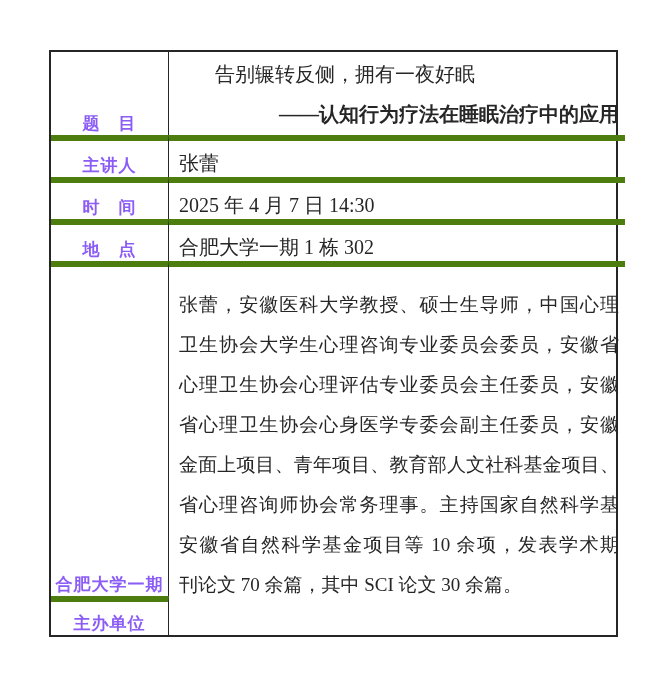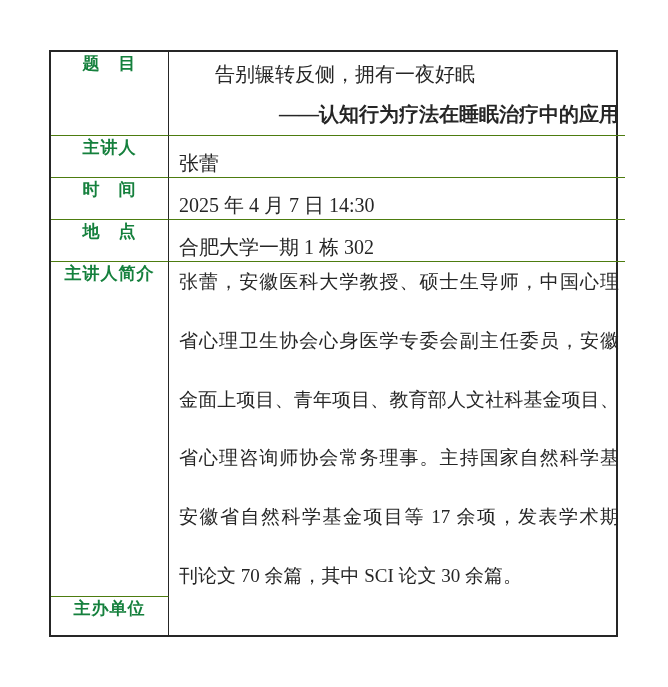--- a/index.html
+++ b/index.html
@@ -21,45 +21,45 @@
     display: grid;
     grid-template-columns: 118px 1fr;
     grid-template-rows: 83px 42px 42px 42px 335px 39px;
     border: 2px solid #262626;
     background: #ffffff;
     color: #262626;
   }
   .label-cell {
     border-right: 1px solid #262626;
     display: flex;
-    align-items: flex-start;
+    align-items: flex-end;
     justify-content: center;
     font-family: "Liberation Sans", "DejaVu Sans", sans-serif;
     font-weight: 700;
     font-size: 17px;
-    color: #15803d;
+    color: #8b5cf6;
     letter-spacing: 1px;
     text-align: center;
   }
   .content-cell {
     display: flex;
     flex-direction: column;
     justify-content: flex-end;
     font-size: 20px;
     padding-left: 10px;
     padding-right: 6px;
     color: #262626;
   }
-  .row2 { border-top: 1px solid #4d7c0f; }
+  .row2 { border-top: 6px solid #4d7c0f; }
   .title-cell { justify-content: flex-start; padding-top: 2px; }
   .title-line { line-height: 40px; white-space: nowrap; margin-left: 36px; }
   .title-line-2 { padding-left: 64px; font-weight: bold; }
   .bio-cell {
-    justify-content: space-between;
-    padding-top: 0;
+    justify-content: flex-start;
+    padding-top: 18px;
     font-size: 19px;
   }
   .bio-line {
     line-height: 40px;
     text-align: justify;
     text-align-last: justify;
     white-space: nowrap;
   }
   .bio-line.bio-last {
     text-align-last: left;
@@ -95,28 +95,30 @@
     </div>
 
     <div class="label-cell row2">
       <span>地　点</span>
     </div>
     <div class="content-cell row2">
       <div class="single-line">合肥大学一期 1 栋 302</div>
     </div>
 
     <div class="label-cell row2">
-      <span>主讲人简介</span>
+      <span>合肥大学一期</span>
     </div>
     <div class="content-cell row2 bio-cell">
       <div class="bio-line">张蕾，安徽医科大学教授、硕士生导师，中国心理</div>
+      <div class="bio-line">卫生协会大学生心理咨询专业委员会委员，安徽省</div>
+      <div class="bio-line">心理卫生协会心理评估专业委员会主任委员，安徽</div>
       <div class="bio-line">省心理卫生协会心身医学专委会副主任委员，安徽</div>
       <div class="bio-line">金面上项目、青年项目、教育部人文社科基金项目、</div>
       <div class="bio-line">省心理咨询师协会常务理事。主持国家自然科学基</div>
-      <div class="bio-line">安徽省自然科学基金项目等 17 余项，发表学术期</div>
+      <div class="bio-line">安徽省自然科学基金项目等 10 余项，发表学术期</div>
       <div class="bio-line bio-last">刊论文 70 余篇，其中 SCI 论文 30 余篇。</div>
     </div>
 
     <div class="label-cell row2">
       <span>主办单位</span>
     </div>
 
   </div>
 </div>
 

